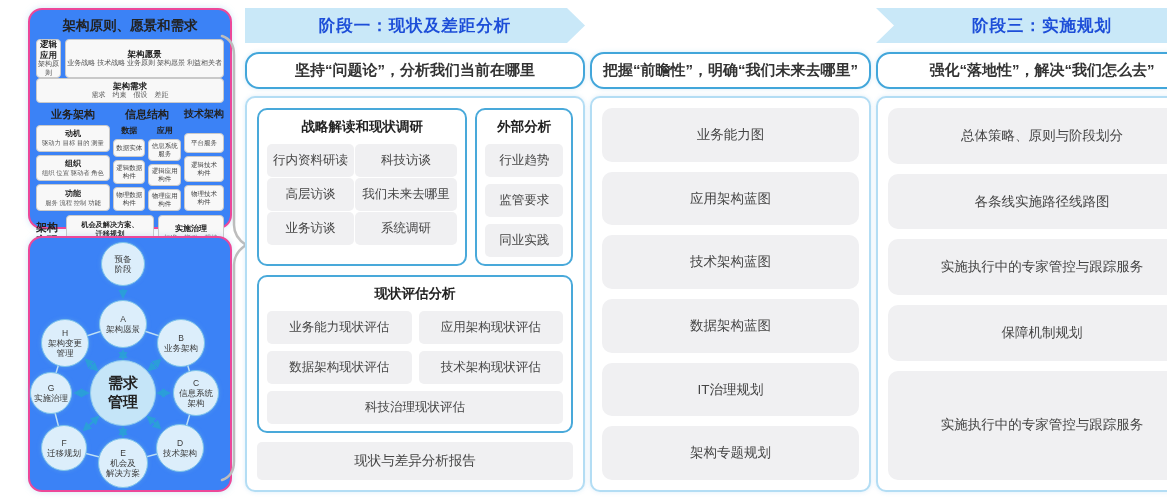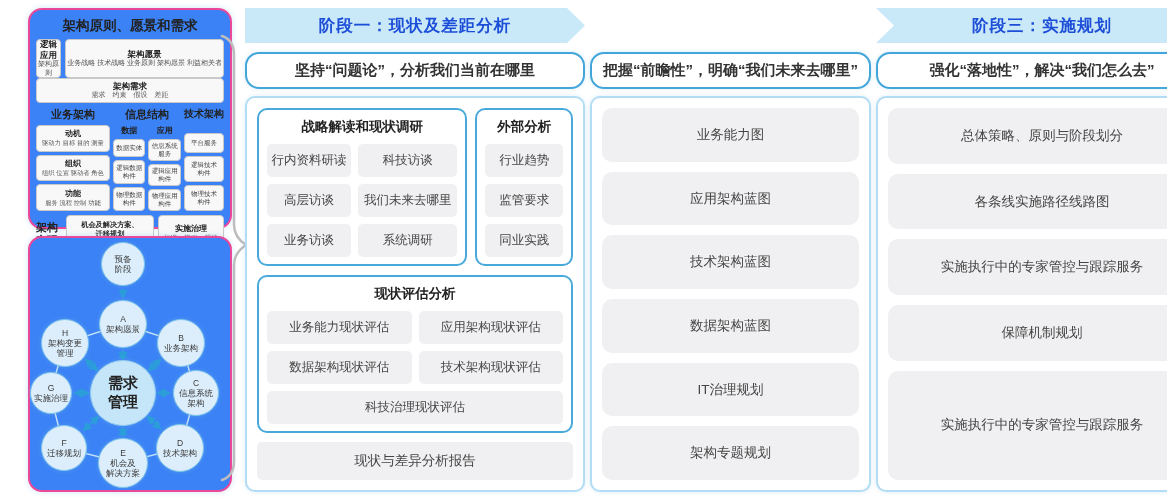--- a/index.html
+++ b/index.html
@@ -67,21 +67,21 @@
               font-size:15px; font-weight:bold; color:#333; box-shadow:0 0 4px rgba(120,185,230,.3); }
   .content { position:absolute; top:88px; left:0; right:0; bottom:2px; background:#fff;
              border:2px solid #b3ddf4; border-radius:10px; padding:10px;
              display:flex; flex-direction:column; gap:9px; box-shadow:0 0 4px rgba(120,185,230,.25); }
   .bluebox { border:2px solid #49a9da; border-radius:10px; padding:7px 8px; background:#fff; }
   .bb-title { font-size:13.5px; font-weight:bold; color:#222; text-align:center; margin:1px 0 8px; }
   .gitem { background:#f0f0f2; border-radius:5px; display:flex; align-items:center; justify-content:center;
            font-size:12.5px; color:#454545; text-align:center; padding:8px 2px; }
   .p1row { display:flex; gap:8px; }
   .survey { flex:2.45; } .external { flex:1; display:flex; flex-direction:column; }
-  .grid2 { display:grid; grid-template-columns:1fr 1.18fr; gap:7px; }
+  .grid2 { display:grid; grid-template-columns:1fr 1.18fr; gap:1px; }
   .extlist { display:flex; flex-direction:column; gap:7px; flex:1; }
   .extlist .gitem { flex:1; }
   .grid2a { display:grid; grid-template-columns:1fr 1fr; gap:7px; }
   .span2 { grid-column:1 / 3; }
   .report { flex:1; font-size:13.5px; }
   .stack { display:flex; flex-direction:column; gap:10px; height:100%; }
   .stack .gitem { flex:1; font-size:13.5px; border-radius:10px; }
   .stack .gitem.tall { flex:2.35; }
 </style>
 </head>

